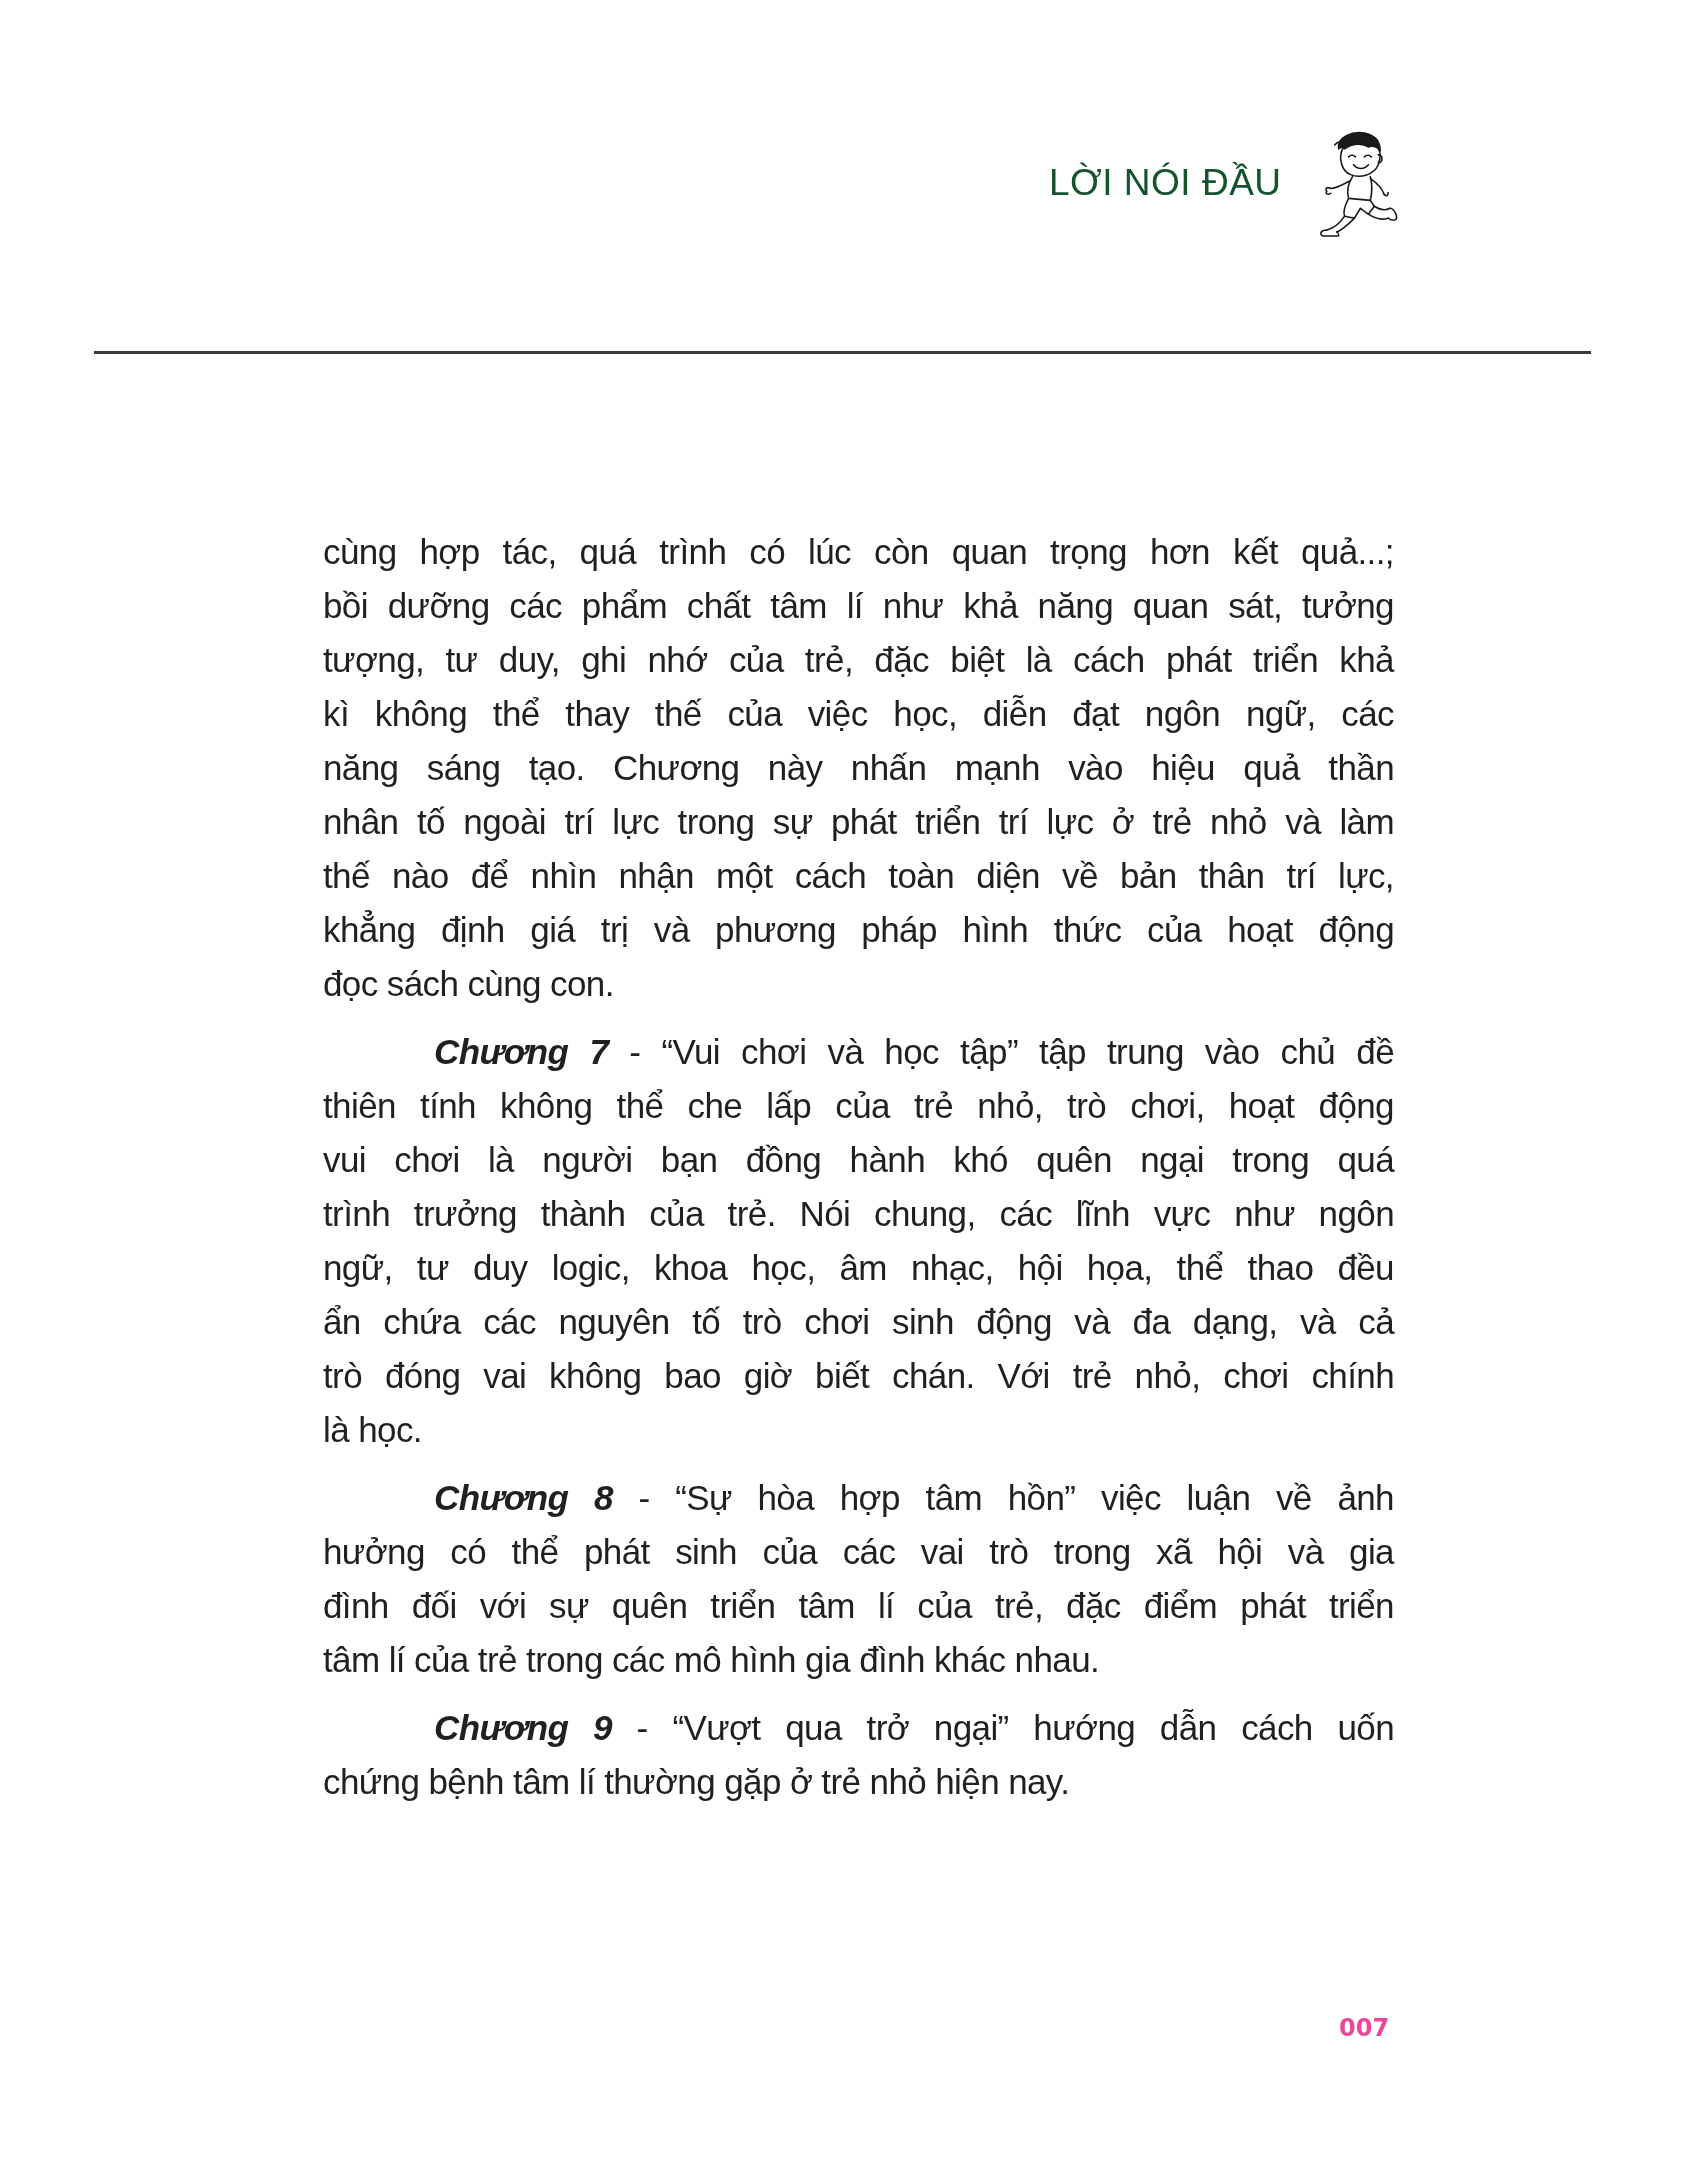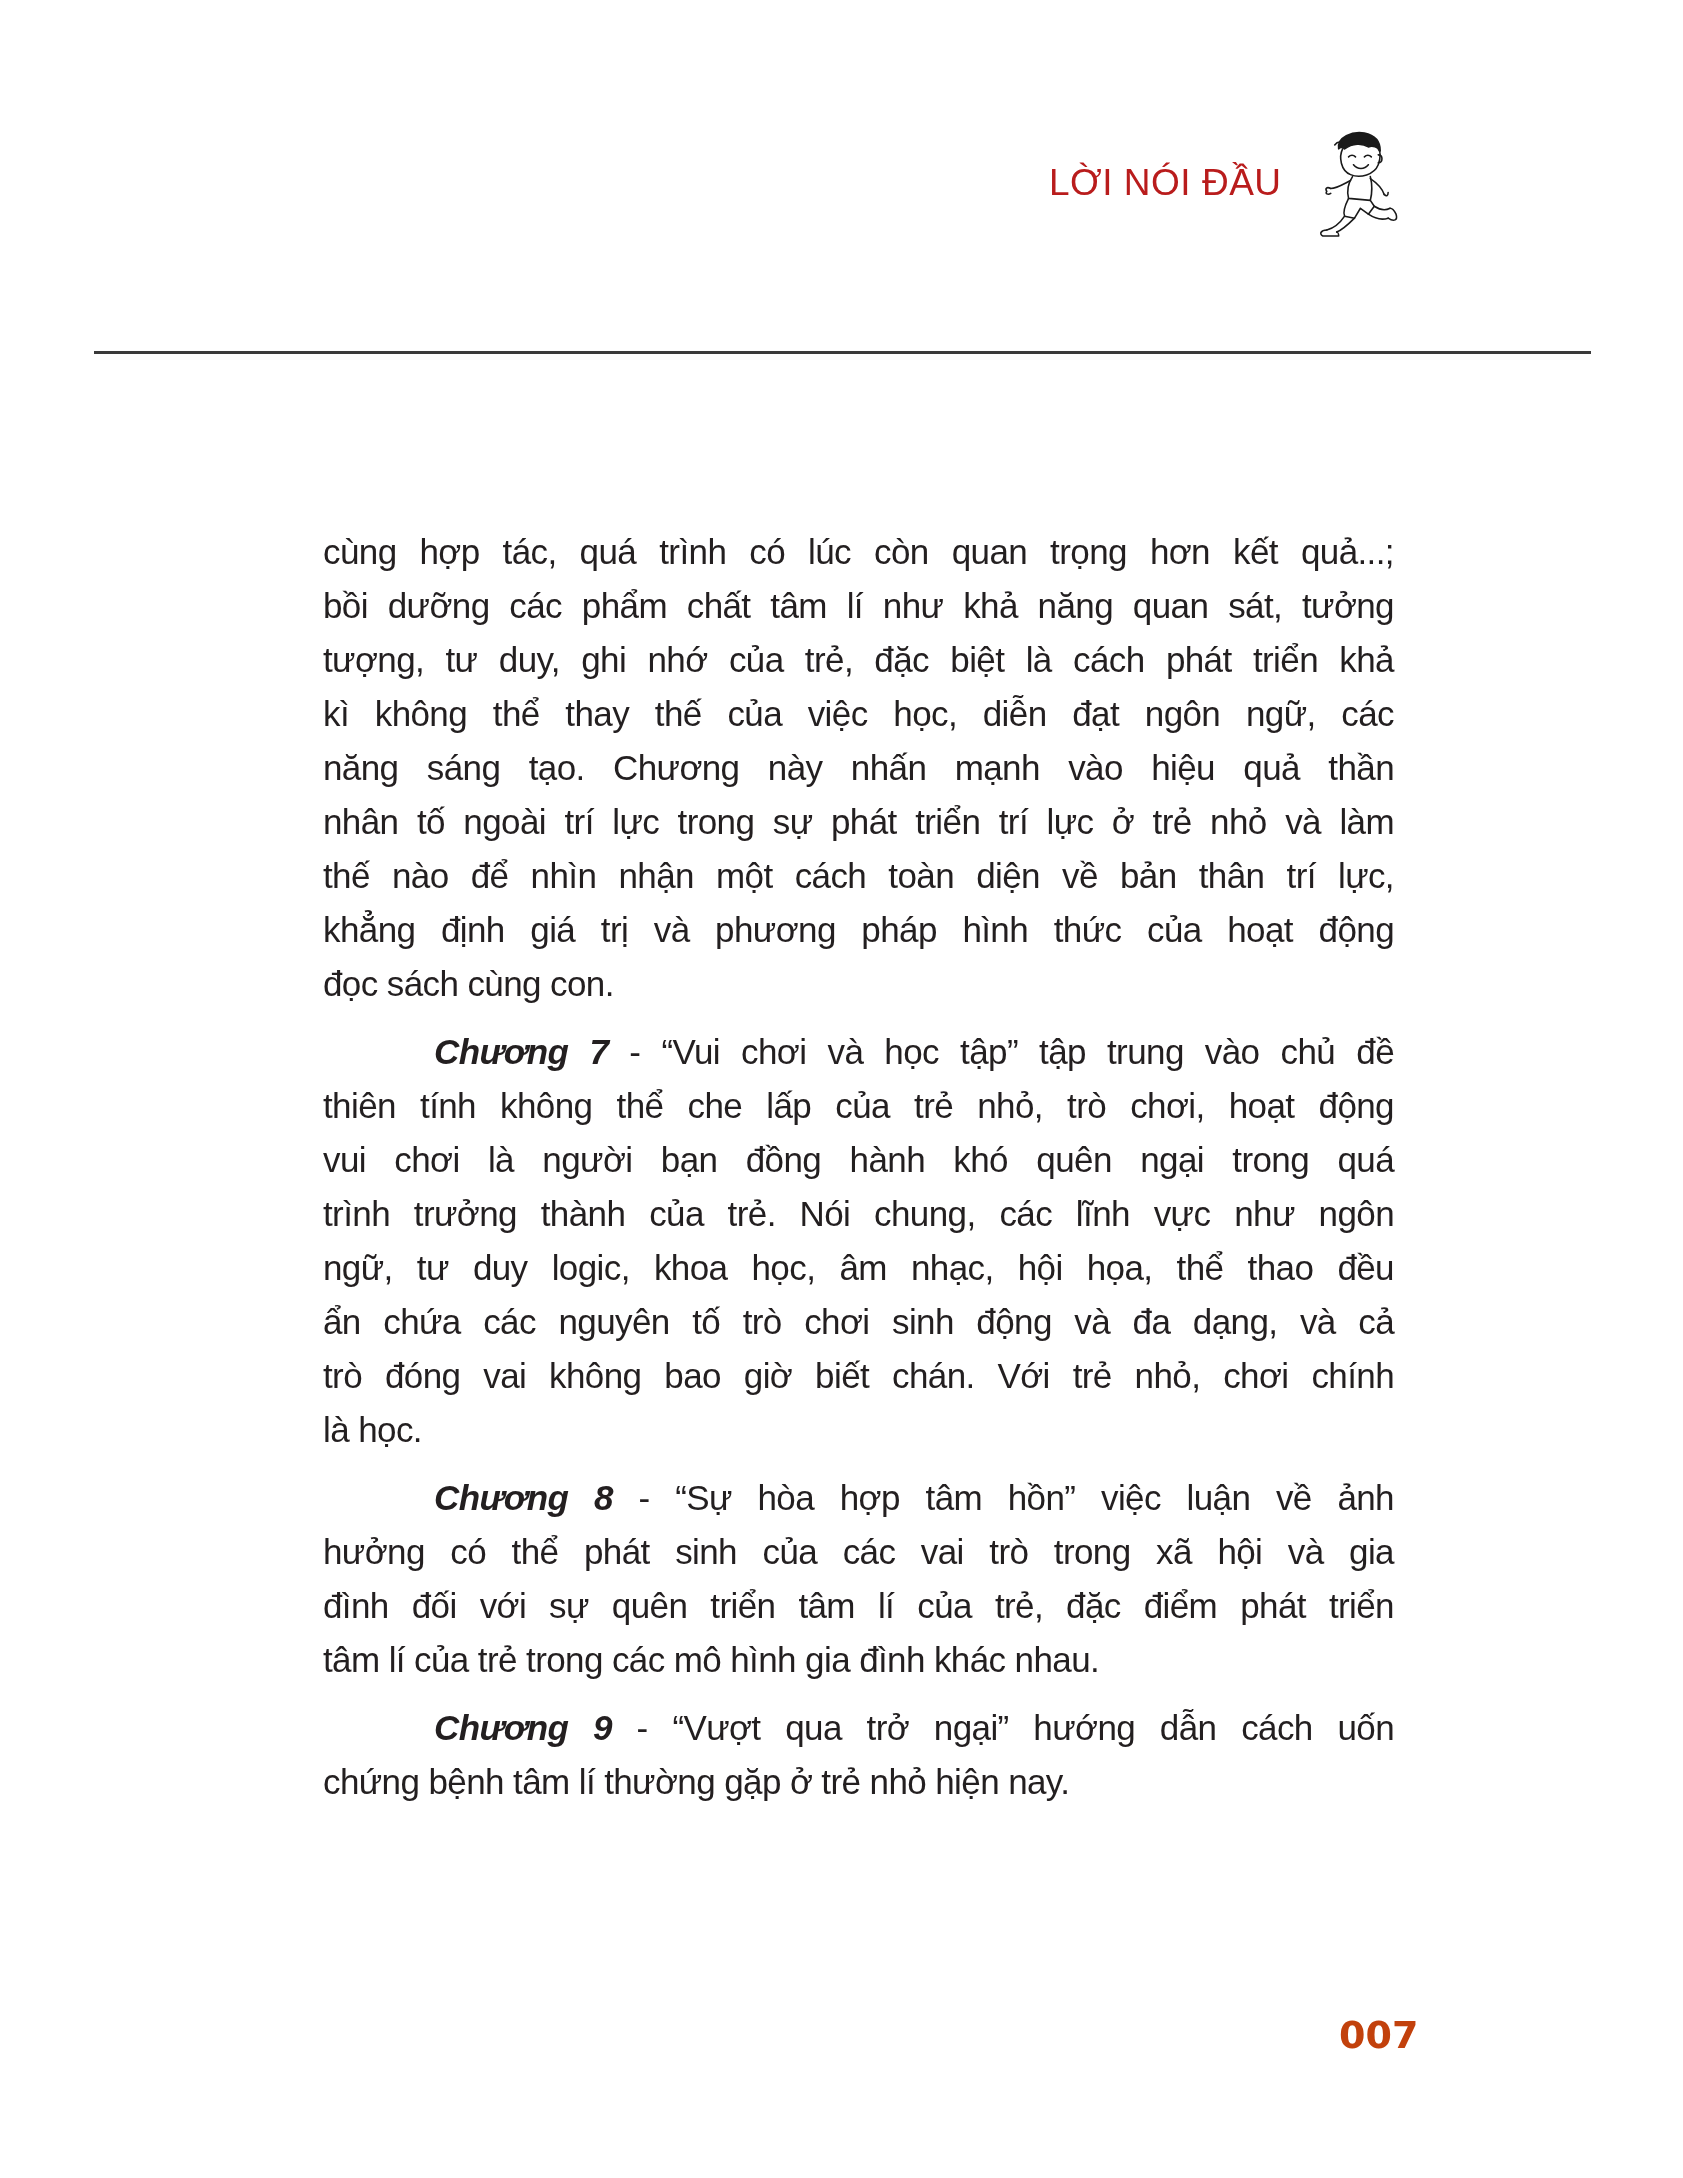--- a/index.html
+++ b/index.html
@@ -15,21 +15,21 @@
       font-family: "Liberation Sans", sans-serif;
       color: #231f20;
     }
     .running-header {
       position: absolute;
       left: 1049px;
       top: 164px;
       font-family: "Liberation Sans", sans-serif;
       font-size: 37px;
       letter-spacing: 0.5px;
-      color: #b91c1c;
+      color: #14532d;
       white-space: nowrap;
       line-height: 1;
     }
     .mascot {
       position: absolute;
       left: 1309px;
       top: 127px;
       width: 91px;
       height: 119px;
     }
@@ -72,22 +72,22 @@
     .chapter-label {
       font-weight: bold;
       font-style: italic;
     }
     .page-number {
       position: absolute;
       left: 1339px;
       top: 2016px;
       font-family: "DejaVu Sans", sans-serif;
       font-weight: bold;
-      font-size: 38px;
-      color: #c2410c;
+      font-size: 24px;
+      color: #ec4899;
       letter-spacing: 0px;
       line-height: 1;
     }
   </style>
 </head>
 <body>
 
 <div class="running-header">LỜI NÓI ĐẦU</div>
 
 <svg class="mascot" viewBox="0 0 92 120" xmlns="http://www.w3.org/2000/svg">

